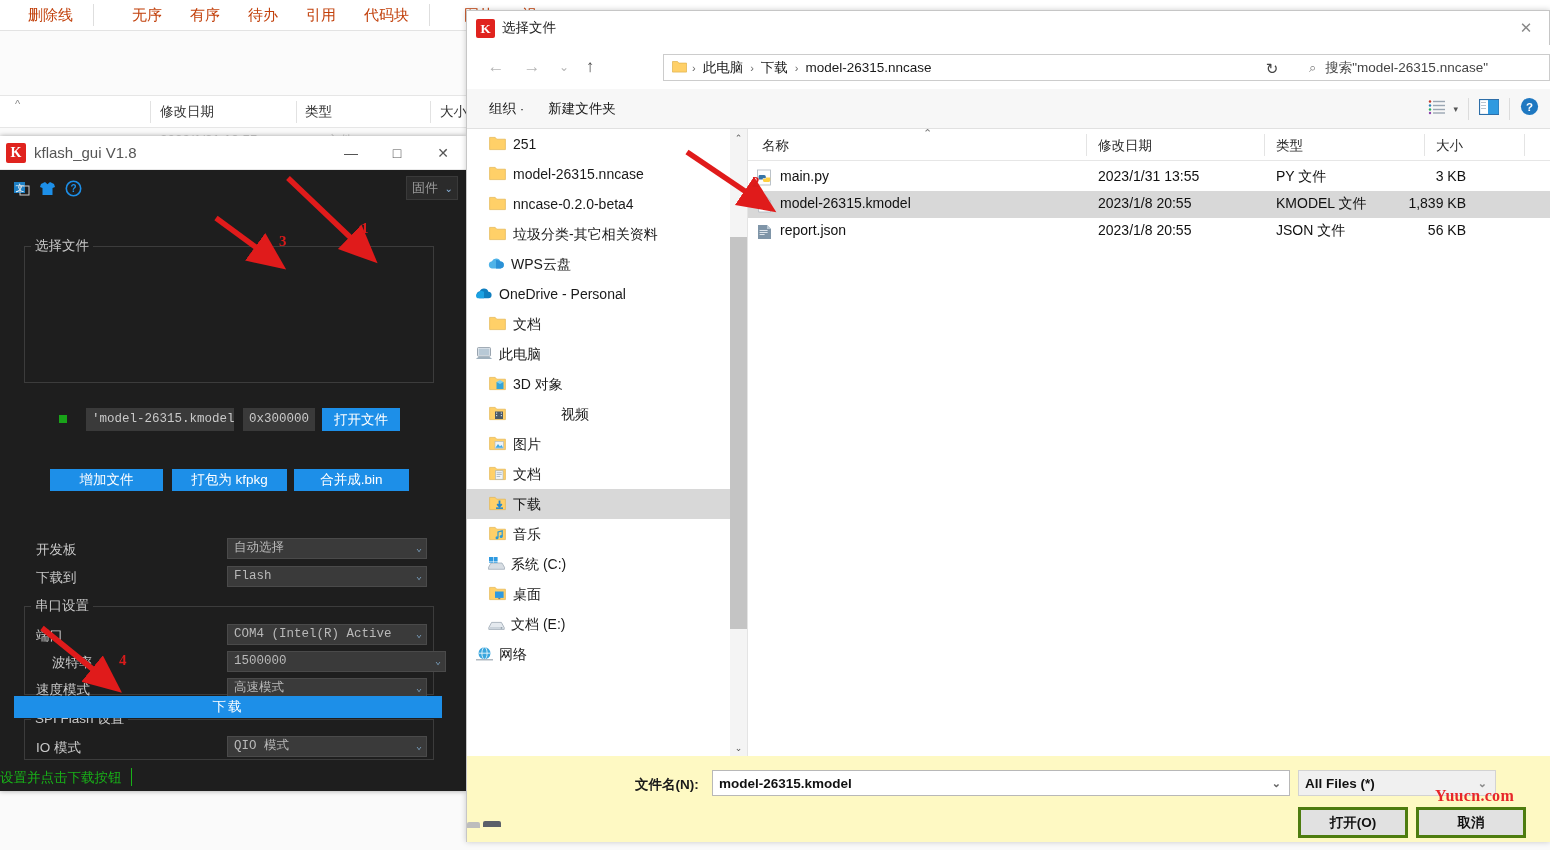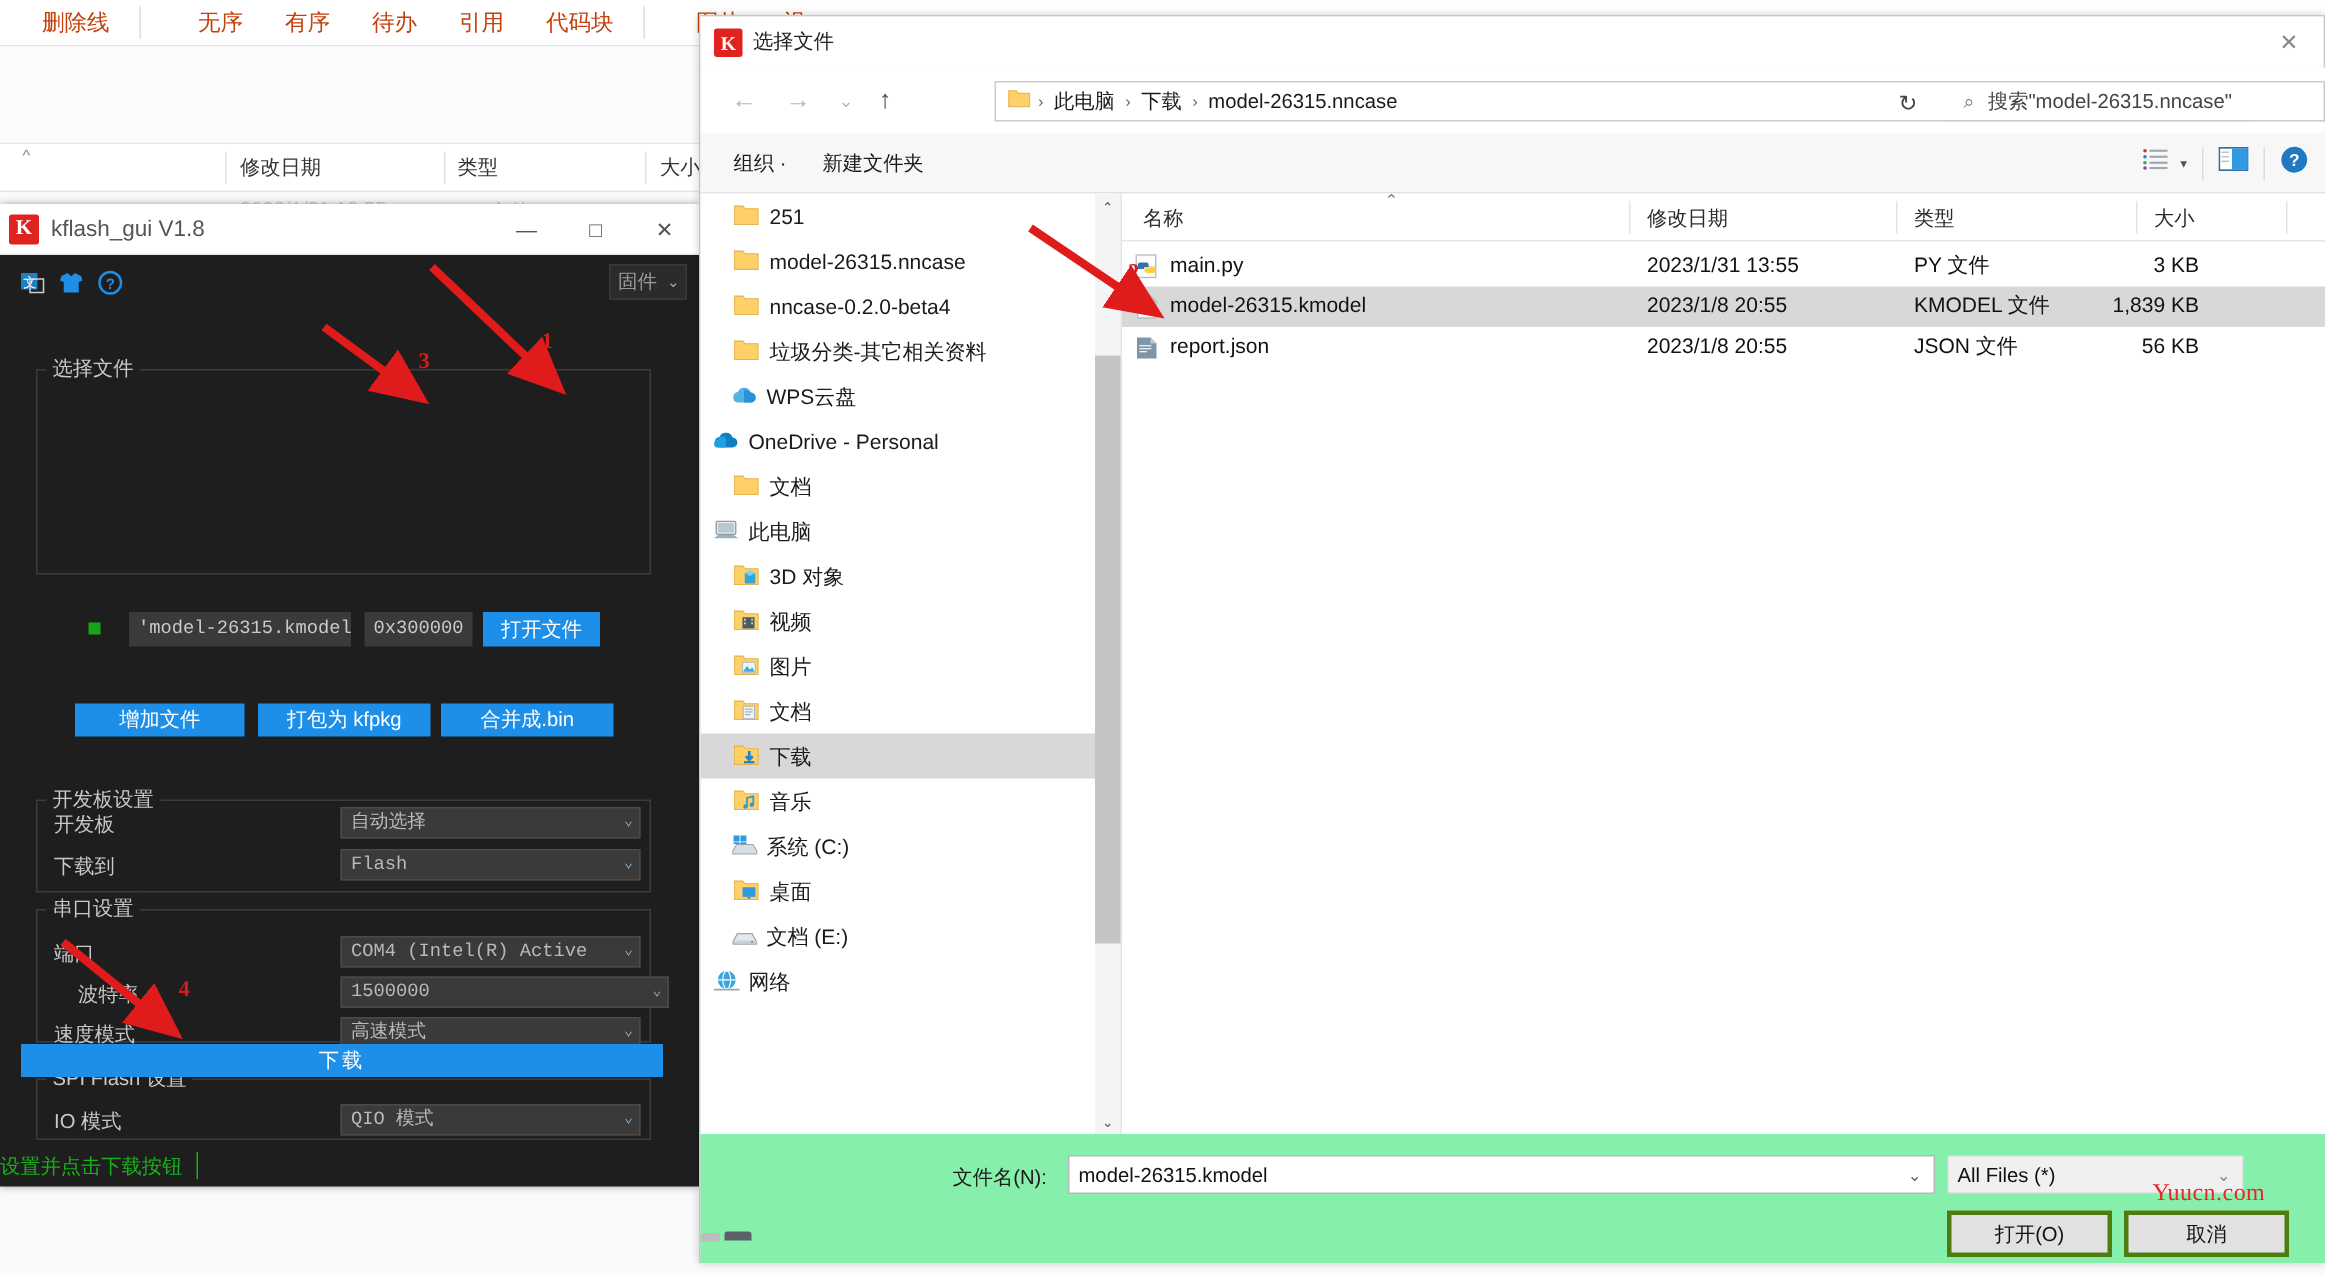--- a/index.html
+++ b/index.html
@@ -192,21 +192,21 @@
   #fp-head .vline { position:absolute; top:5px; width:1px; height:22px; background:#e4e4e4; }
   #fp-sortcaret { position:absolute; left:175px; top:-2px; font-size:11px; color:#7a7a7a; }
   .fp-row { position:absolute; left:0; width:802px; height:27px; font-size:14px; color:#111; }
   .fp-row.sel { background:#d8d8d8; }
   .fp-row .nm { position:absolute; left:32px; top:4px; }
   .fp-row .ic { position:absolute; left:8px; top:5px; width:17px; height:17px; }
   .fp-row .dt { position:absolute; left:350px; top:4px; }
   .fp-row .ty { position:absolute; left:528px; top:4px; }
   .fp-row .sz { position:absolute; left:600px; width:118px; top:4px; text-align:right; }
 
-  #dlg-bottom { position:absolute; left:0; top:745px; width:1084px; height:86px; background:#86efac; }
+  #dlg-bottom { position:absolute; left:0; top:745px; width:1084px; height:86px; background:#fef9c3;font-weight:bold; }
   #fn-label { position:absolute; left:168px; top:20px; font-size:13.5px; color:#1a1a1a; }
   #fn-input {
     position:absolute; left:245px; top:14px; width:578px; height:26px;
     background:#ffffff; border:1px solid #b8b8b8; display:flex; align-items:center;
   }
   #fn-input .v { font-size:13.5px; color:#111; margin-left:6px; }
   #fn-input .cv { margin-left:auto; font-size:11px; color:#666; margin-right:8px; }
   #filter-combo {
     position:absolute; left:831px; top:14px; width:198px; height:26px;
     background:#f0f0f0; border:1px solid #d3d3d3; display:flex; align-items:center;
@@ -310,23 +310,20 @@
     <span class="kf-group-title">选择文件</span>
   </div>
   <div id="kf-greendot" style="left:59px; top:279px;"></div>
   <div class="kf-input" style="left:86px; top:272px; width:148px;">'model-26315.kmodel</div>
   <div class="kf-input" style="left:243px; top:272px; width:72px;">0x300000</div>
   <div class="kf-btn" style="left:322px; top:272px; width:78px; height:23px; line-height:23px;">打开文件</div>
   <div class="kf-btn" style="left:50px; top:333px; width:113px; height:22px; line-height:22px;">增加文件</div>
   <div class="kf-btn" style="left:172px; top:333px; width:115px; height:22px; line-height:22px;">打包为 kfpkg</div>
   <div class="kf-btn" style="left:294px; top:333px; width:115px; height:22px; line-height:22px;">合并成.bin</div>
 
-  <div class="kf-group" style="left:24px; top:397px; width:410px; height:62px;">
-    <span class="kf-group-title">开发板设置</span>
-  </div>
   <div class="kf-label" style="left:36px; top:405px;">开发板</div>
   <div class="kf-combo" style="left:227px; top:402px; width:200px;">
     <span>自动选择</span>
     <span class="cv">⌄</span>
   </div>
   <div class="kf-label" style="left:36px; top:433px;">下载到</div>
   <div class="kf-combo" style="left:227px; top:430px; width:200px;">
     <span>Flash</span>
     <span class="cv">⌄</span>
   </div>
@@ -490,21 +487,21 @@
         <span class="lbl">此电脑</span>
       </div>
       <div class="np-item" style="padding-left: 22px;">
         <span class="np-ic"><svg width="17" height="15" viewBox="0 0 17 15">
             <path d="M0.6 1.4 h5.6 l1.5 1.8 H16.4 v10.4 H0.6 Z" fill="#ffd068" stroke="#e3b44f" stroke-width=".7"></path>
             <rect x="7.5" y="6" width="7" height="7" fill="#35a4d8"></rect>
             <path d="M7.5 6 L11 4 L14.5 6 L11 8 Z" fill="#7fd0ee"></path>
           </svg></span>
         <span class="lbl">3D 对象</span>
       </div>
-      <div class="np-item" style="padding-left: 22px;">
+      <div class="np-item" style="padding-left: 22px; gap: 48px;">
         <span class="np-ic"><svg width="17" height="15" viewBox="0 0 17 15">
             <path d="M0.6 1.4 h5.6 l1.5 1.8 H16.4 v10.4 H0.6 Z" fill="#ffd068" stroke="#e3b44f" stroke-width=".7"></path>
             <rect x="6" y="5.5" width="8" height="7.5" fill="#4c5a66"></rect>
             <rect x="7" y="6.5" width="1.2" height="1.2" fill="#cfd8e0"></rect>
             <rect x="7" y="9" width="1.2" height="1.2" fill="#cfd8e0"></rect>
             <rect x="11.8" y="6.5" width="1.2" height="1.2" fill="#cfd8e0"></rect>
             <rect x="11.8" y="9" width="1.2" height="1.2" fill="#cfd8e0"></rect>
           </svg></span>
         <span class="lbl">视频</span>
       </div>

